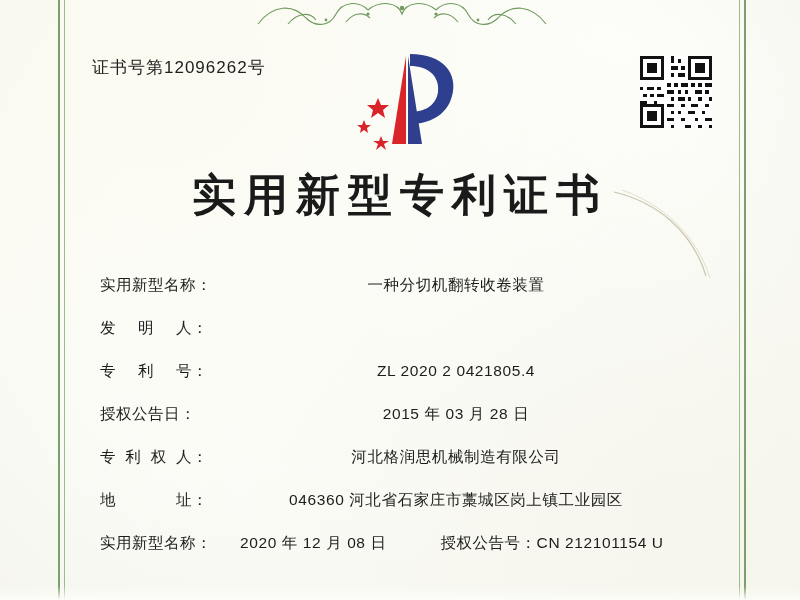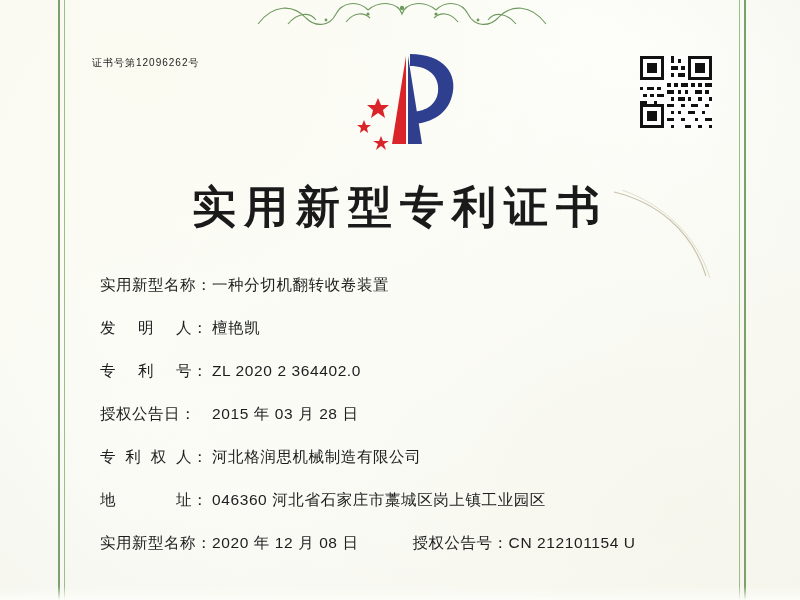--- a/index.html
+++ b/index.html
@@ -77,21 +77,21 @@
     top: 56px;
     width: 72px;
     height: 72px;
   }
 
   
   .main-title {
     position: absolute;
     left: 0;
     right: 0;
-    top: 178px;
+    top: 166px;
     text-align: center;
     font-size: 44px;
     letter-spacing: 8px;
     color: #1a1a1a;
     font-weight: bold;
     font-family: "Liberation Serif", "DejaVu Serif", serif;
   }
 
   
   .swoosh {
@@ -128,20 +128,21 @@
   .field-label.spread {
     display: flex;
     justify-content: space-between;
     padding-right: 4px;
     box-sizing: border-box;
   }
   .field-label.spread span { display:inline-block; }
   .field-value {
     flex: 1 1 auto;
     letter-spacing: 0.6px;
+    text-align: center;
   }
   .field-row.dual {
     justify-content: flex-start;
   }
   .secondary {
     display: flex;
     align-items: baseline;
     margin-left: 38px;
   }
   .secondary .field-label {
@@ -182,21 +183,21 @@
         <circle cx="378" cy="14" r="1.6"></circle>
         <circle cx="268" cy="20" r="1.4"></circle>
         <circle cx="420" cy="20" r="1.4"></circle>
       </g>
     </svg>
   </div>
 
   <div class="border-frame"></div>
   <div class="border-inner"></div>
 
-  <div style="position:absolute; left:92px; top:56px; font-size:10px; letter-spacing:1px; color:#1d1d1d; font-family:'Liberation Sans','DejaVu Sans',sans-serif;">证书号第12096262号</div>
+  <div style="position:absolute; left:92px; top:56px; font-size:17px; letter-spacing:1px; color:#1d1d1d; font-family:'Liberation Sans','DejaVu Sans',sans-serif;">证书号第12096262号</div>
 
   <div class="emblem">
     <svg width="120" height="110" viewBox="0 0 120 110" xmlns="http://www.w3.org/2000/svg">
 
       <path d="M62 6 C96 6, 110 26, 104 48 C99 68, 80 76, 62 76 L62 64 C76 64, 88 58, 90 44 C92 28, 80 18, 62 18 Z" fill="#2e3f8f"></path>
 
       <path d="M60 8 L74 96 L60 96 Z" fill="#2f3f8e"></path>
       <path d="M58 8 L44 96 L58 96 Z" fill="#d9252a"></path>
 
       <g fill="#d9252a">
@@ -291,30 +292,29 @@
       <div class="field-label">实用新型名称：</div>
       <div class="field-value">一种分切机翻转收卷装置</div>
     </div>
 
     <div class="field-row">
       <div class="field-label spread">
         <span>发</span>
         <span>明</span>
         <span>人：</span>
       </div>
-      <div class="field-value">檀艳凯</div>
     </div>
 
     <div class="field-row">
       <div class="field-label spread">
         <span>专</span>
         <span>利</span>
         <span>号：</span>
       </div>
-      <div class="field-value">ZL 2020 2 364402.0</div>
+      <div class="field-value">ZL 2020 2 0421805.4</div>
     </div>
 
     <div class="field-row">
       <div class="field-label">授权公告日：</div>
       <div class="field-value">2015 年 03 月 28 日</div>
     </div>
 
     <div class="field-row">
       <div class="field-label spread">
         <span>专</span>
@@ -328,21 +328,21 @@
     <div class="field-row">
       <div class="field-label spread">
         <span>地</span>
         <span>址：</span>
       </div>
       <div class="field-value">046360 河北省石家庄市藁城区岗上镇工业园区</div>
     </div>
 
     <div class="field-row dual">
       <div class="field-label">实用新型名称：</div>
-      <div class="field-value" style="flex:0 0 auto;">2020 年 12 月 08 日</div>
+      <div class="field-value" style="flex:0 0 auto;margin-left:28px;">2020 年 12 月 08 日</div>
       <div class="secondary">
         <div class="field-label">授权公告号：</div>
         <div class="field-value">CN 212101154 U</div>
       </div>
     </div>
 
   </div>
 
   <div class="bottom-bleed"></div>
 </div>

